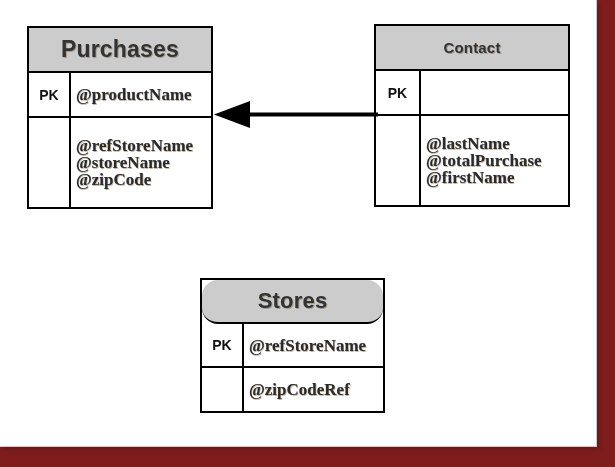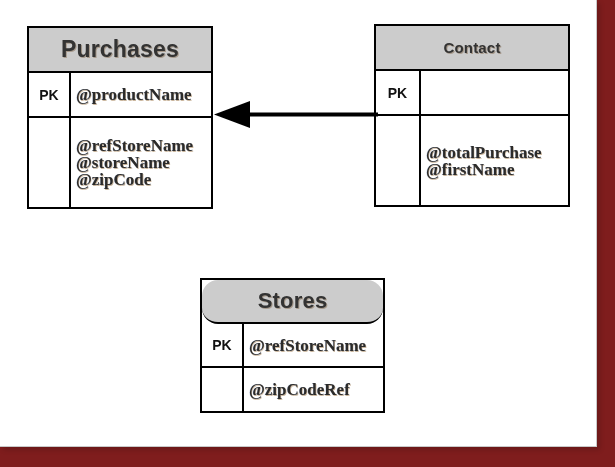--- a/index.html
+++ b/index.html
@@ -149,20 +149,21 @@
   <div class="entity" id="entity-contact">
     <div class="entity-header">Contact</div>
 
     <div class="entity-row row-pk divided">
       <div class="key-cell">PK</div>
     </div>
 
     <div class="entity-row row-attrs">
       <div class="key-cell"></div>
       <div class="attr-cell">
+        <div class="attr">@lastName</div>
         <div class="attr">@totalPurchase</div>
         <div class="attr">@firstName</div>
       </div>
     </div>
   </div>
 
   <div class="entity" id="entity-stores">
     <div class="entity-header">Stores</div>
 
     <div class="entity-row row-pk divided">

